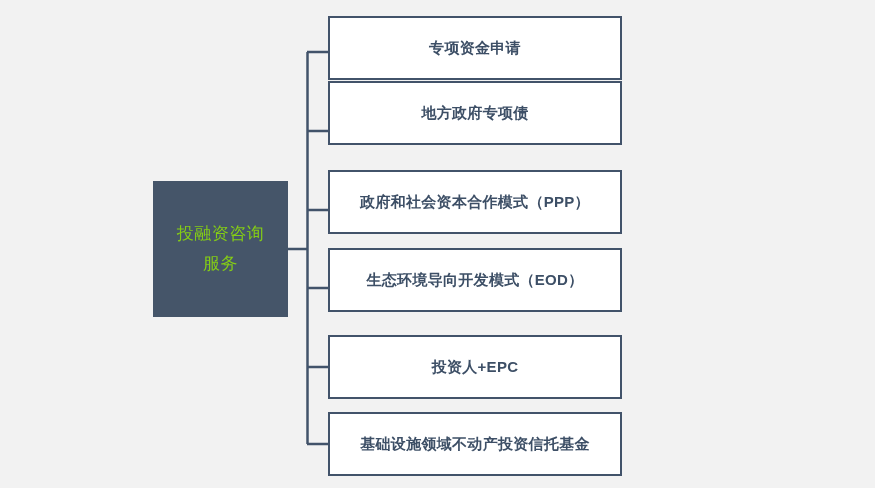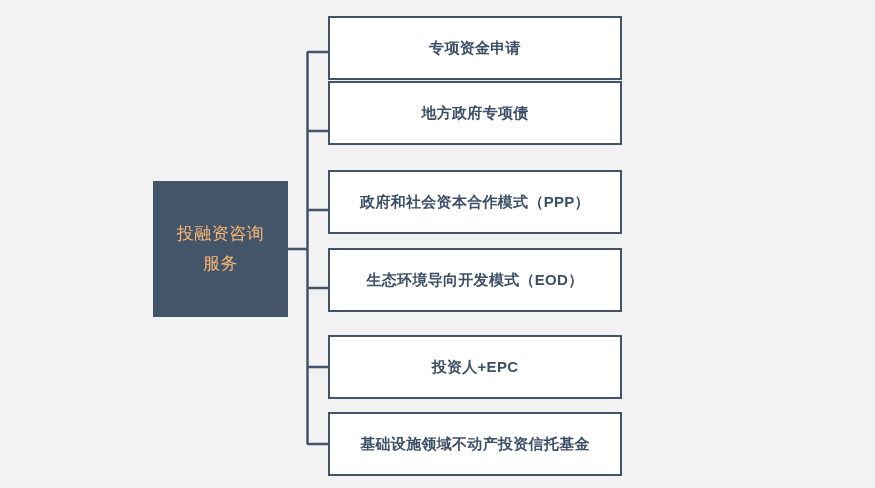--- a/index.html
+++ b/index.html
@@ -26,21 +26,21 @@
     height: 488px;
     pointer-events: none;
   }
   .root-node {
     position: absolute;
     left: 153px;
     top: 181px;
     width: 135px;
     height: 136px;
     background: #455569;
-    color: #fdba74;
+    color: #84cc16;
     display: flex;
     align-items: center;
     justify-content: center;
     text-align: center;
     box-sizing: border-box;
     padding: 0 10px;
   }
   .root-label {
     font-size: 17px;
     line-height: 30px;

